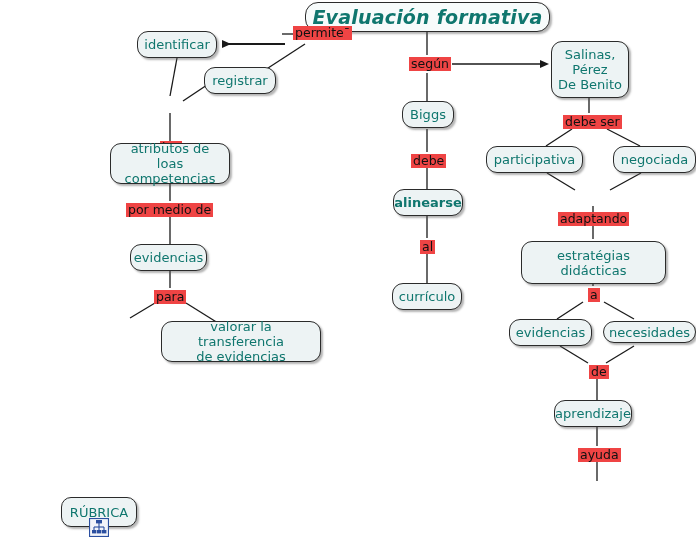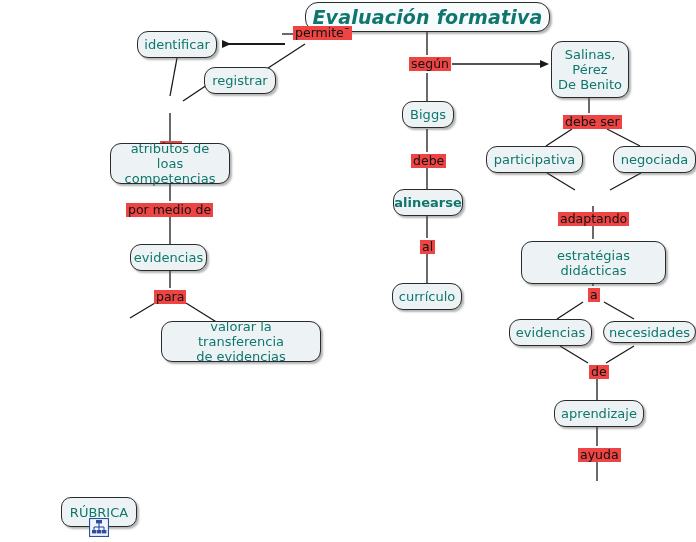--- a/index.html
+++ b/index.html
@@ -205,21 +205,21 @@
   <div class="node" style="left:521px; top:241px; width:145px; height:43px;border-radius:11px;">estratégias didácticas</div>
 
   <div class="link-label" style="left:588px; top:288px;">a</div>
 
   <div class="node" style="left:509px; top:319px; width:83px; height:27px;">evidencias</div>
 
   <div class="node" style="left:603px; top:321px; width:93px; height:22px;">necesidades</div>
 
   <div class="link-label" style="left:589px; top:365px;">de</div>
 
-  <div class="node" style="left:554px; top:400px; width:90px; height:27px;">aprendizaje</div>
+  <div class="node" style="left:554px; top:400px; width:78px; height:27px;">aprendizaje</div>
 
   <div class="link-label" style="left:578px; top:448px;">ayuda</div>
 
 
   <div class="node rubrica" style="left:61px; top:497px; width:76px; height:30px;">RÚBRICA</div>
 
   <svg class="rubrica-icon" style="left:89px; top:518px;" viewBox="0 0 20 19">
     <rect x="0.5" y="0.5" width="19" height="18" fill="#f2f4fa" stroke="#2b4fa0" stroke-width="1.2"></rect>
     <g stroke="#2b4fa0" stroke-width="1.1" fill="none">
       <line x1="10" y1="5" x2="10" y2="9"></line>

